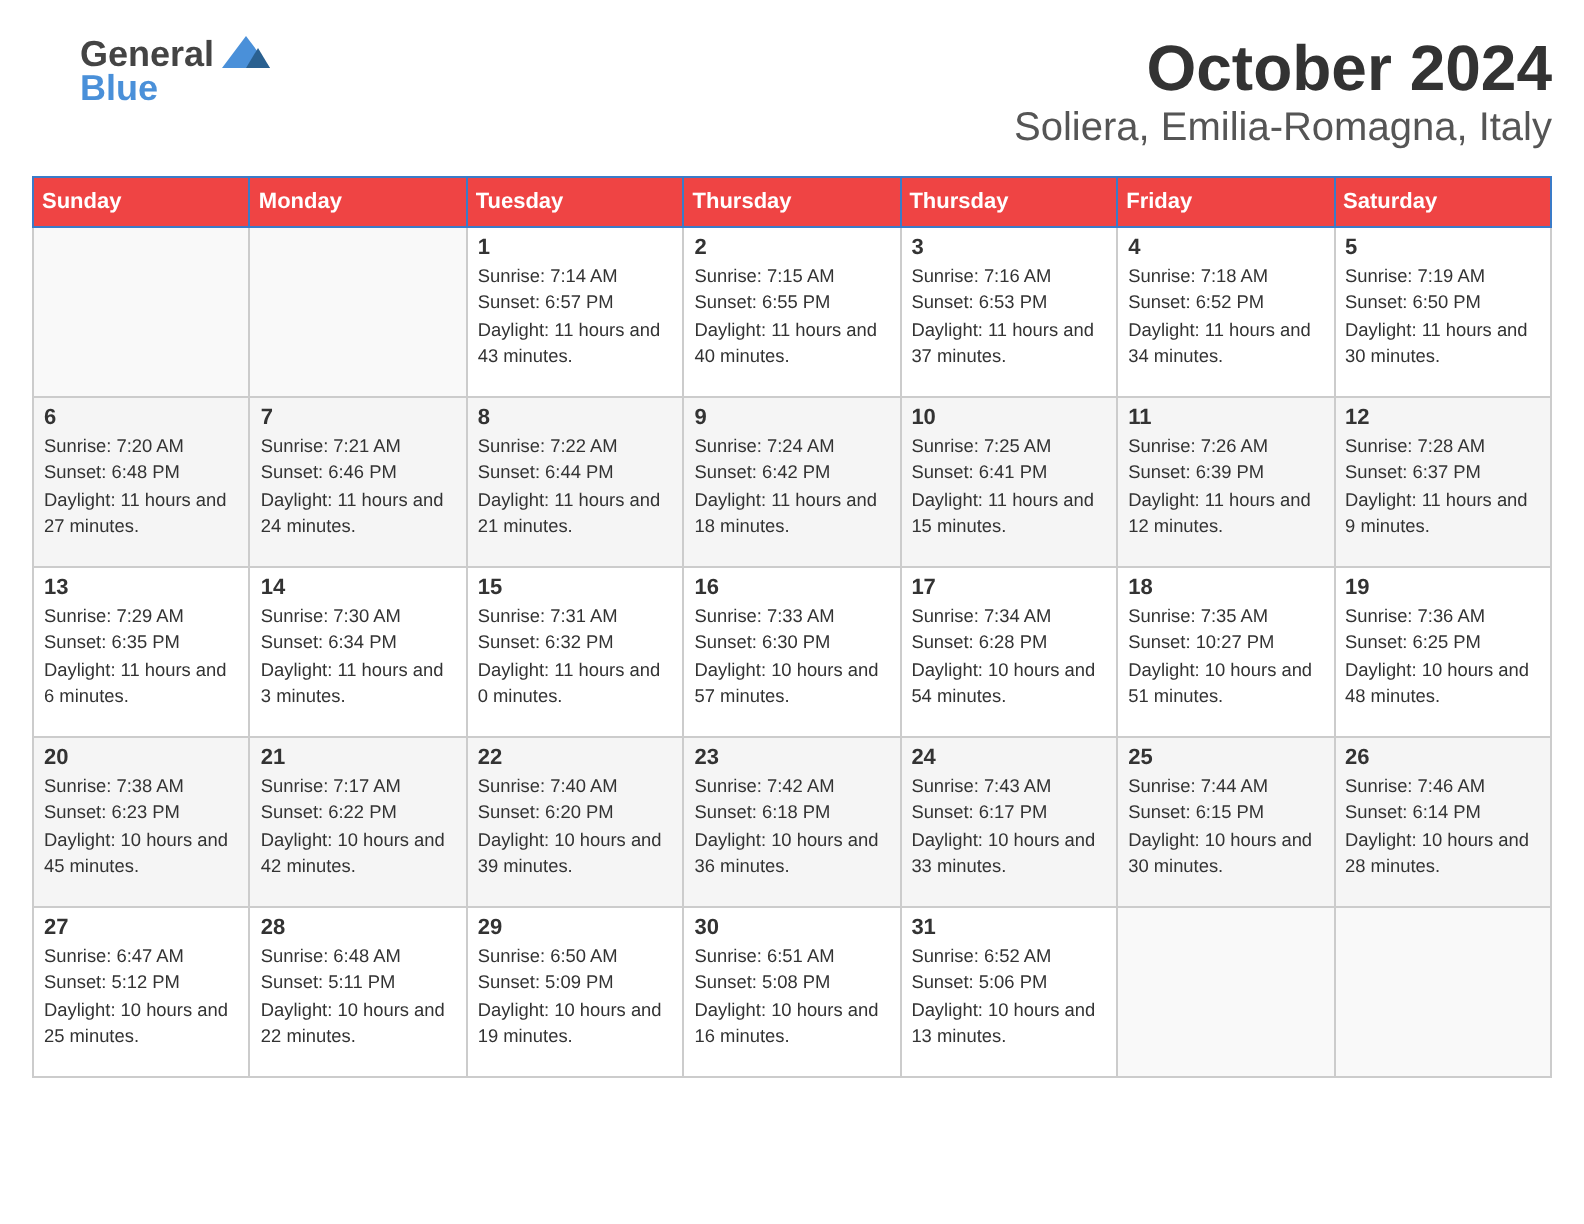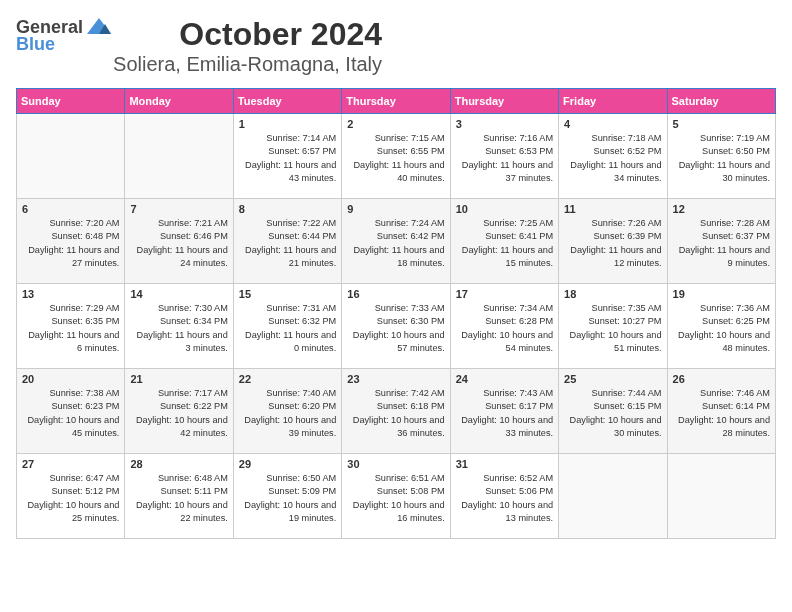--- a/index.html
+++ b/index.html
@@ -5,22 +5,24 @@
     * { box-sizing: border-box; margin: 0; padding: 0; }
     body {
       font-family: Arial, sans-serif;
       background: #fff;
       width: 792px;
       min-height: 612px;
       padding: 16px;
     }
     .header {
       display: flex;
+      justify-content: space-between;
       align-items: flex-start;
       margin-bottom: 12px;
+      margin-left: 24px;
     }
     .logo {
       display: flex;
       flex-direction: column;
       align-items: flex-start;
     }
     .logo-row {
       display: flex;
       align-items: center;
     }
@@ -35,21 +37,21 @@
     .location {
       font-size: 20px;
       color: #555;
     }
     table {
       width: 100%;
       border-collapse: collapse;
       table-layout: fixed;
     }
     thead th {
-      background: #ec4899;
+      background: #ef4444;
       color: #fff;
       font-size: 11px;
       font-weight: bold;
       padding: 6px 4px;
       text-align: left;
       border: 1px solid #3a7bc8;
     }
     tbody td {
       border: 1px solid #ccc;
       vertical-align: top;
@@ -64,21 +66,20 @@
     }
     .day-num {
       font-weight: bold;
       font-size: 11px;
       display: block;
       margin-bottom: 2px;
     }
     .day-info {
       line-height: 1.45;
       font-size: 9.2px;
-      text-align: right;
     }
     .empty-cell {
       background: #f9f9f9 !important;
     }
   </style>
 </head>
 <body>
 
 <div class="header">
   <div class="logo">

